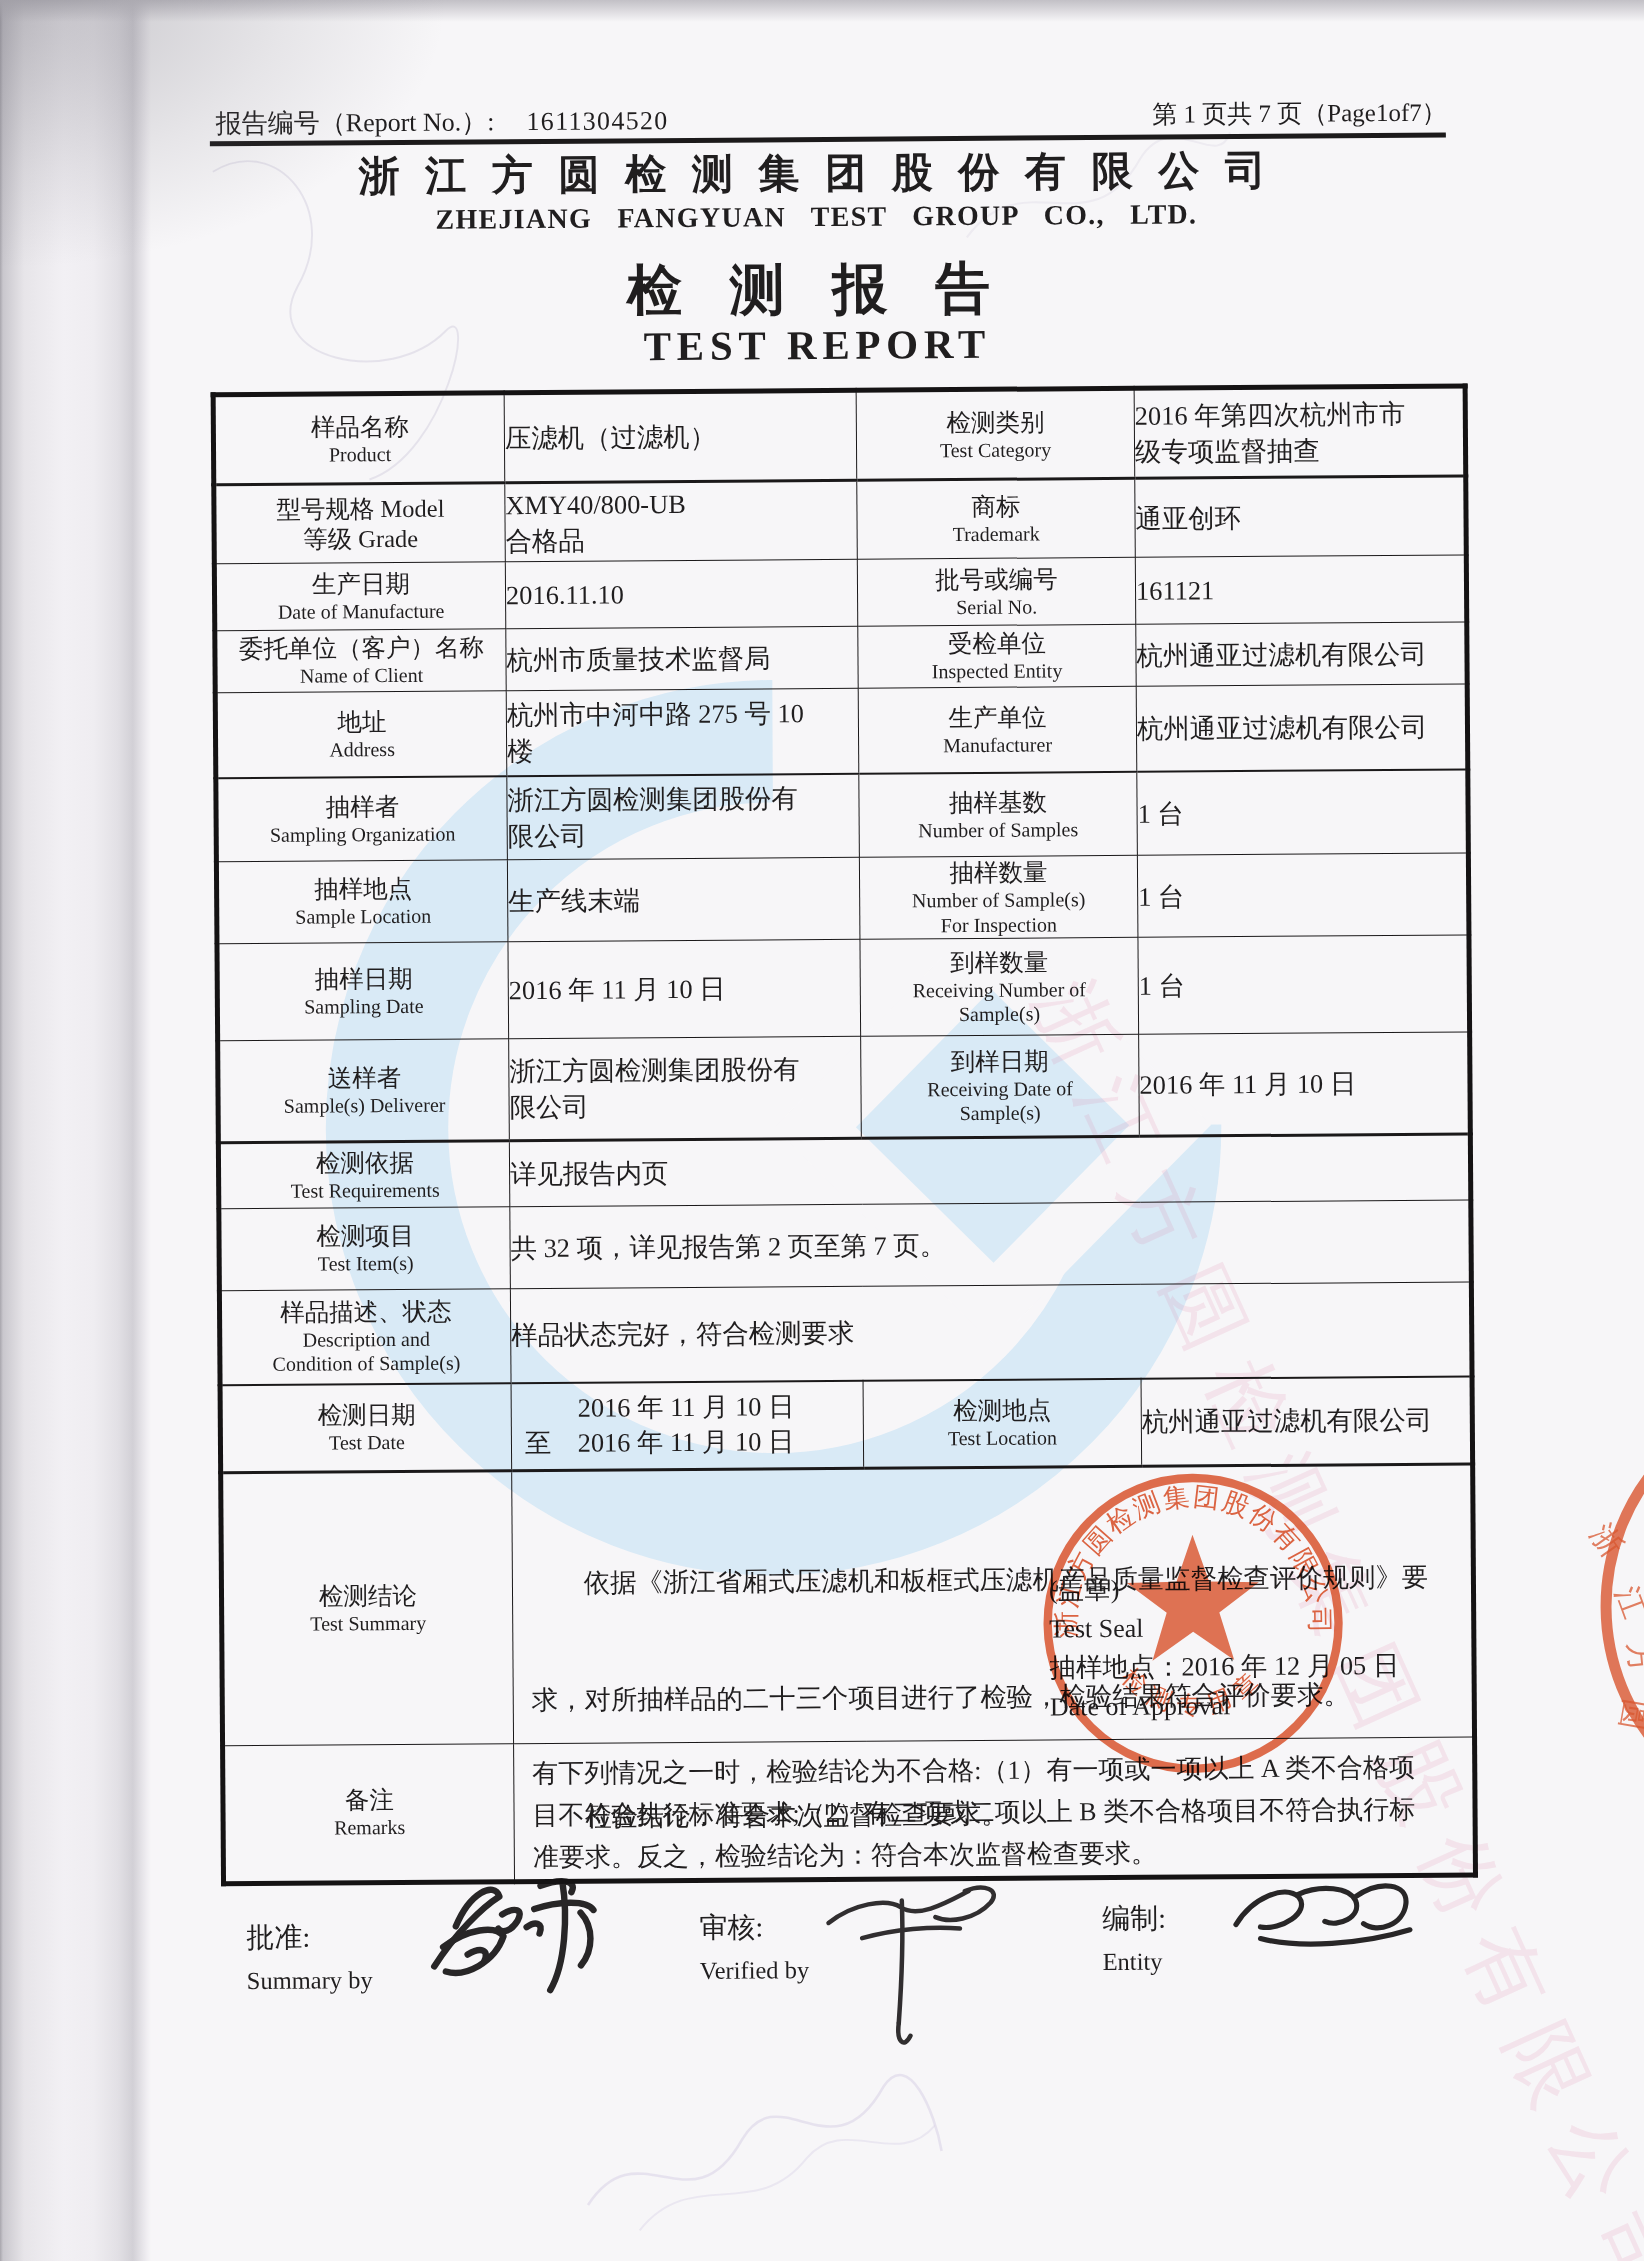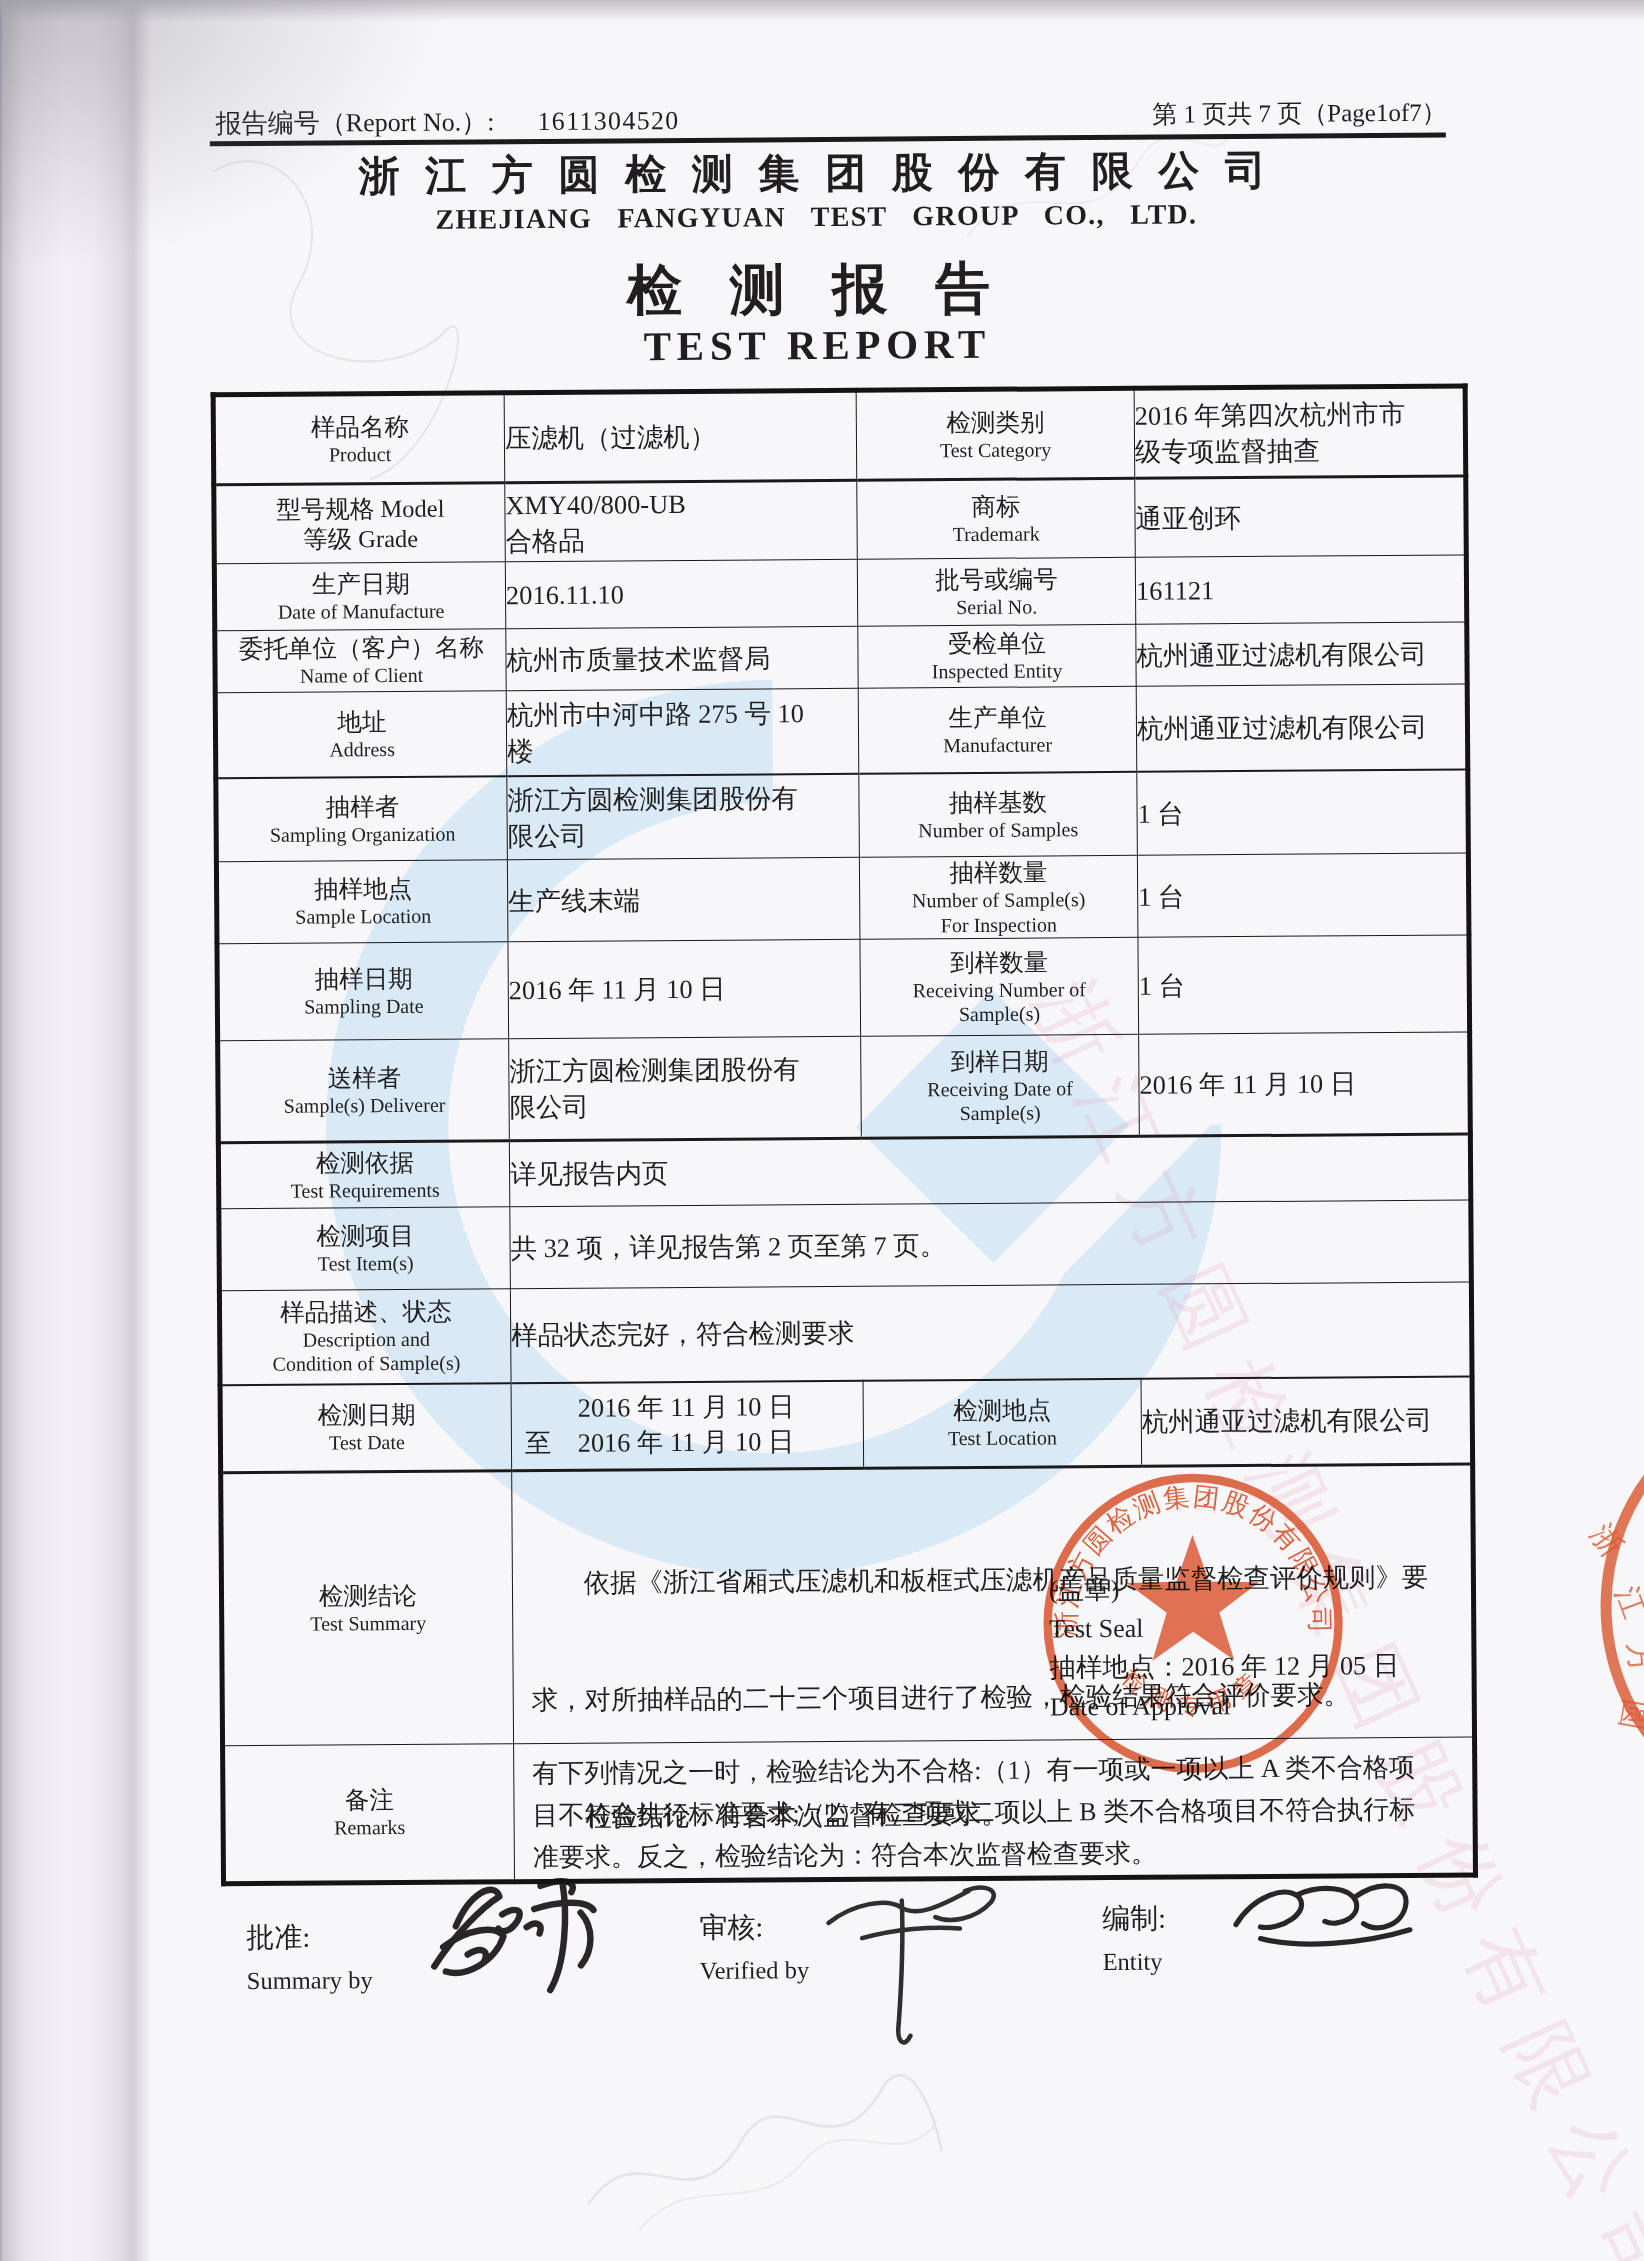--- a/index.html
+++ b/index.html
@@ -16,21 +16,21 @@
 
   
   .wm-logo{position:absolute;left:193px;top:612px;z-index:1;opacity:.95;}
   .wm-squiggle{position:absolute;z-index:1;}
   .wm-company{position:absolute;left:1108px;top:966px;z-index:1;white-space:nowrap;
     font-size:81px;letter-spacing:23px;color:rgba(222,122,164,0.15);
     transform:rotate(66deg);transform-origin:0 0;}
 
   
   .hdr-line{position:absolute;left:222px;top:102px;font-size:26px;z-index:3;}
-  .hdr-line .num{margin-left:43px;letter-spacing:1.3px;}
+  .hdr-line .num{margin-left:32px;letter-spacing:1.3px;}
   .hdr-page{position:absolute;right:191px;top:100px;font-size:25px;z-index:3;}
   .hdr-rule{position:absolute;left:216px;top:137px;width:1236px;height:4.5px;background:#1c1a1b;z-index:3;}
   .co-cn{position:absolute;left:0;top:146px;width:1644px;text-align:center;font-size:41px;font-weight:600;letter-spacing:7.7px;z-index:3;}
   .co-en{position:absolute;left:0;top:201px;width:1644px;text-align:center;font-size:28px;font-weight:700;letter-spacing:1.3px;word-spacing:17px;z-index:3;}
   .ttl-cn{position:absolute;left:0;top:253px;width:1644px;text-align:center;font-size:55px;font-weight:700;letter-spacing:17px;z-index:3;}
   .ttl-en{position:absolute;left:0;top:321px;width:1644px;text-align:center;font-size:41px;font-weight:700;letter-spacing:5.8px;z-index:3;}
 
   
   table.rep{position:absolute;left:215px;top:388px;width:1252px;border-collapse:collapse;z-index:3;
     table-layout:fixed;background:transparent;}

